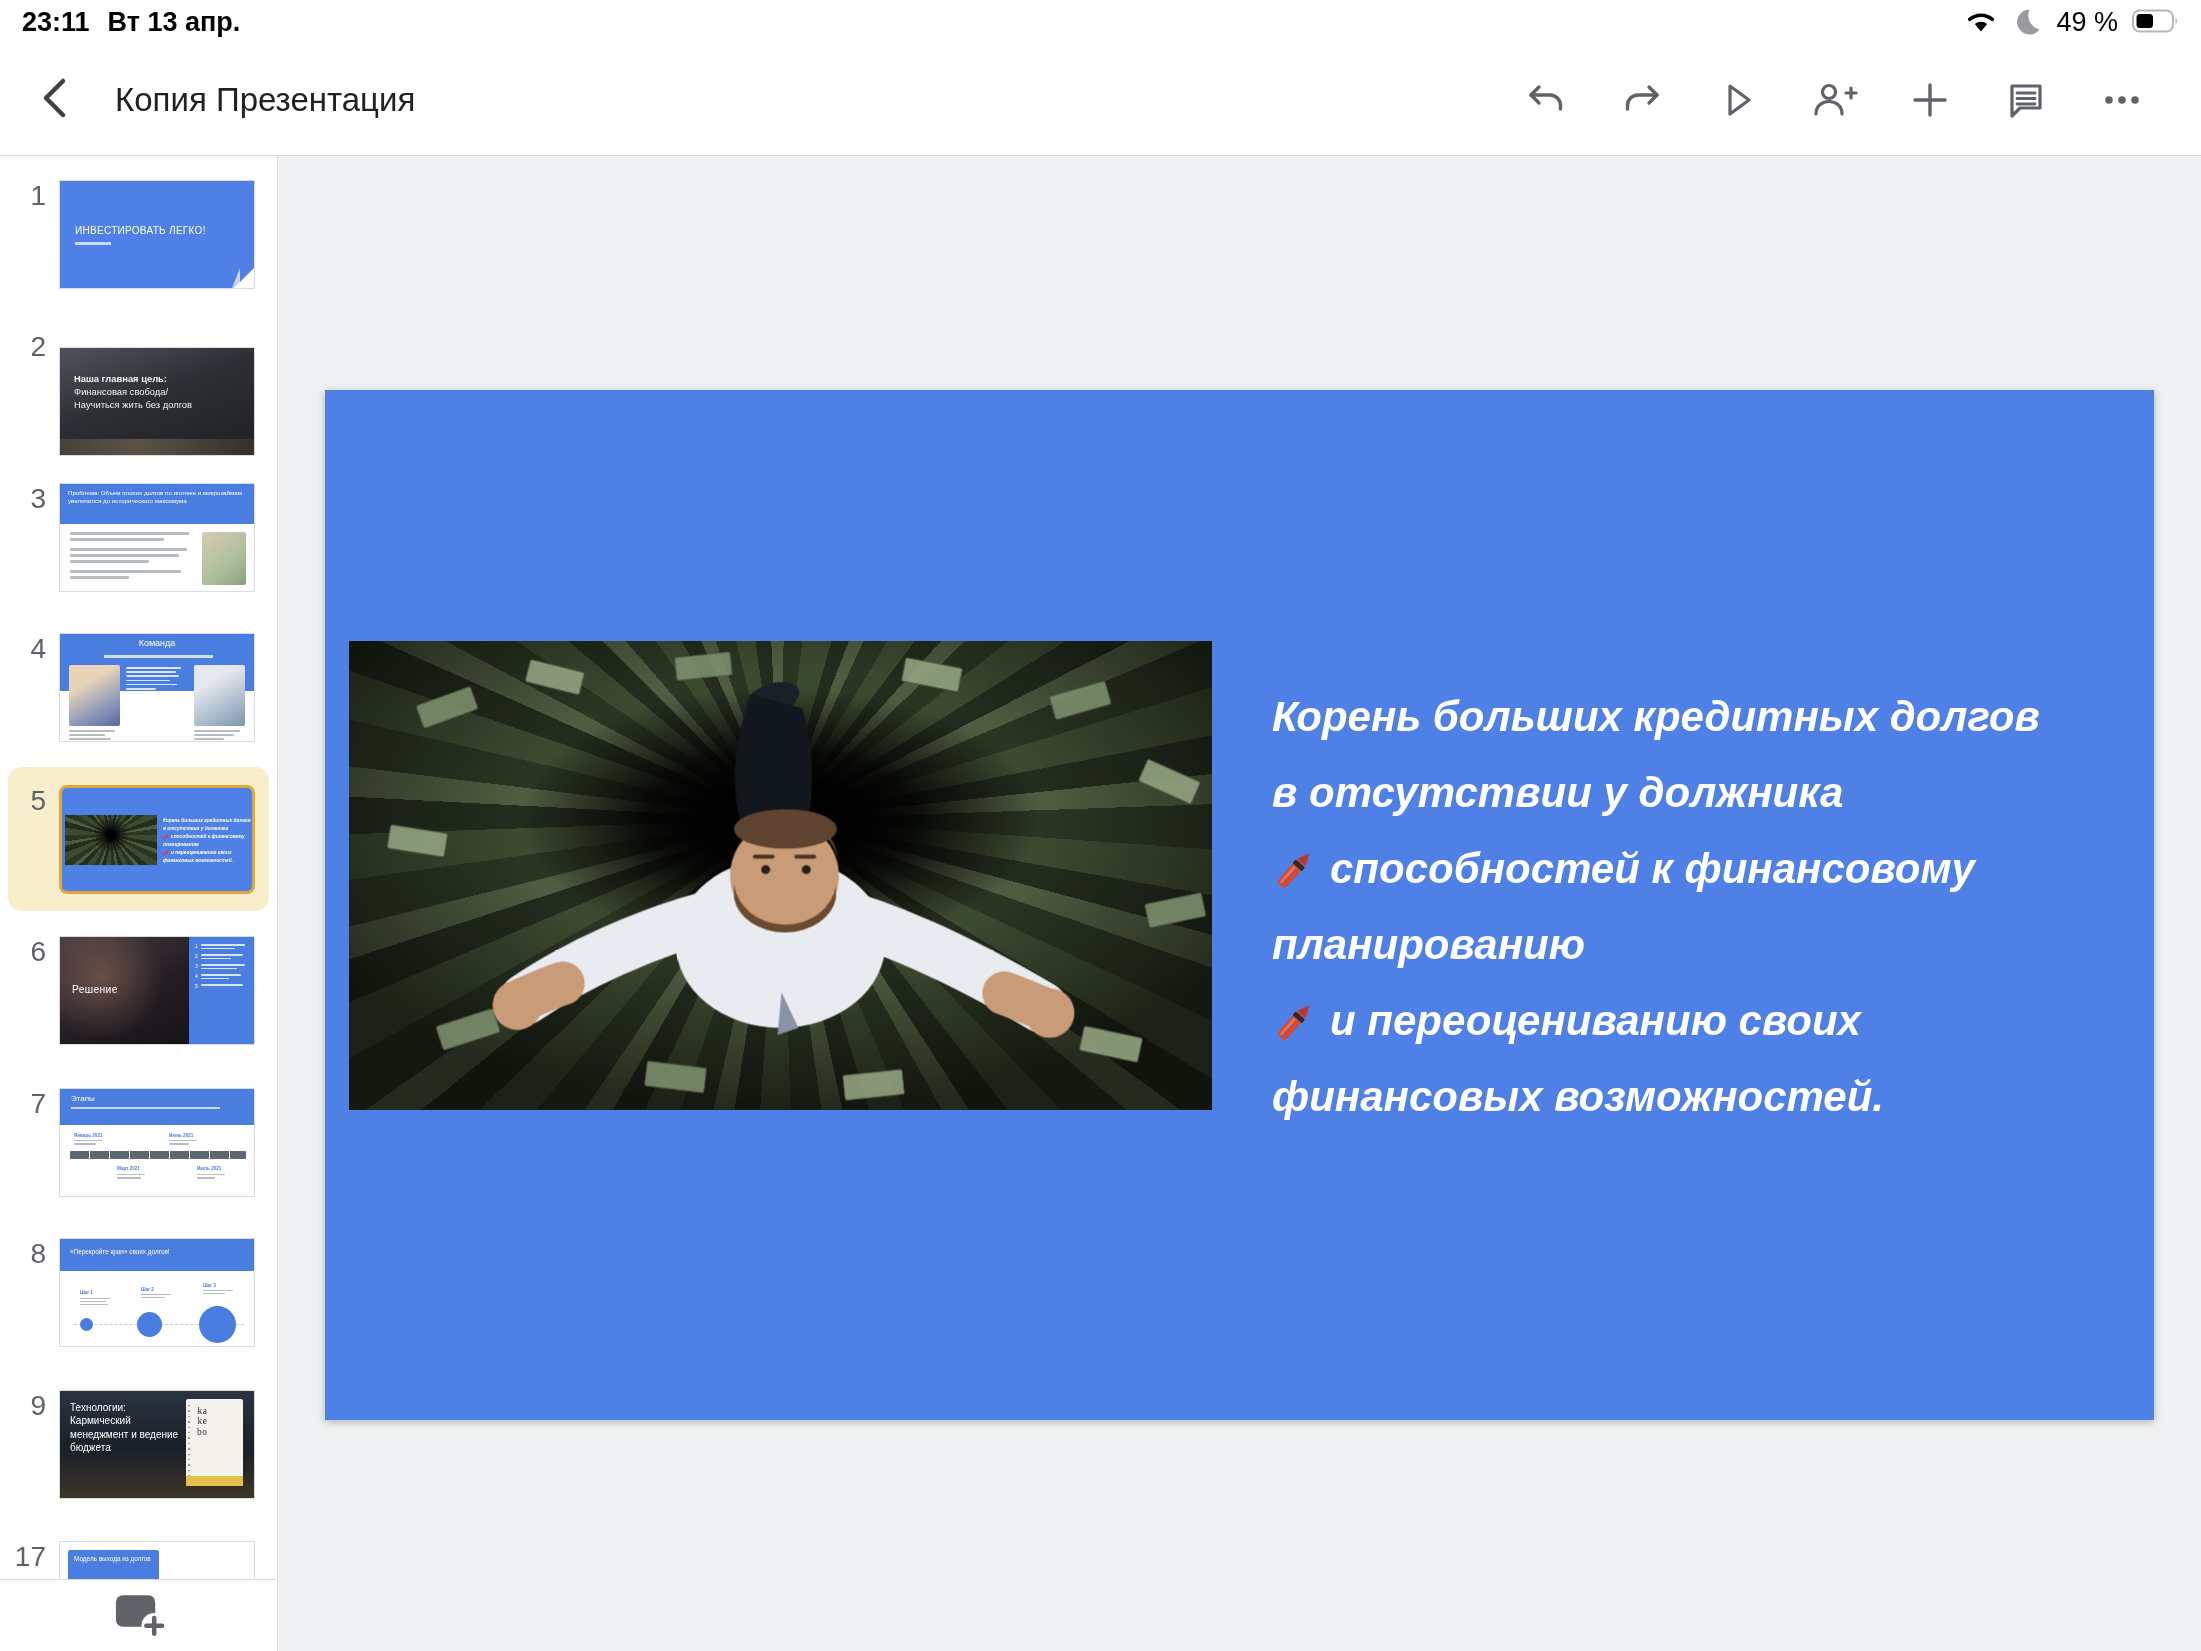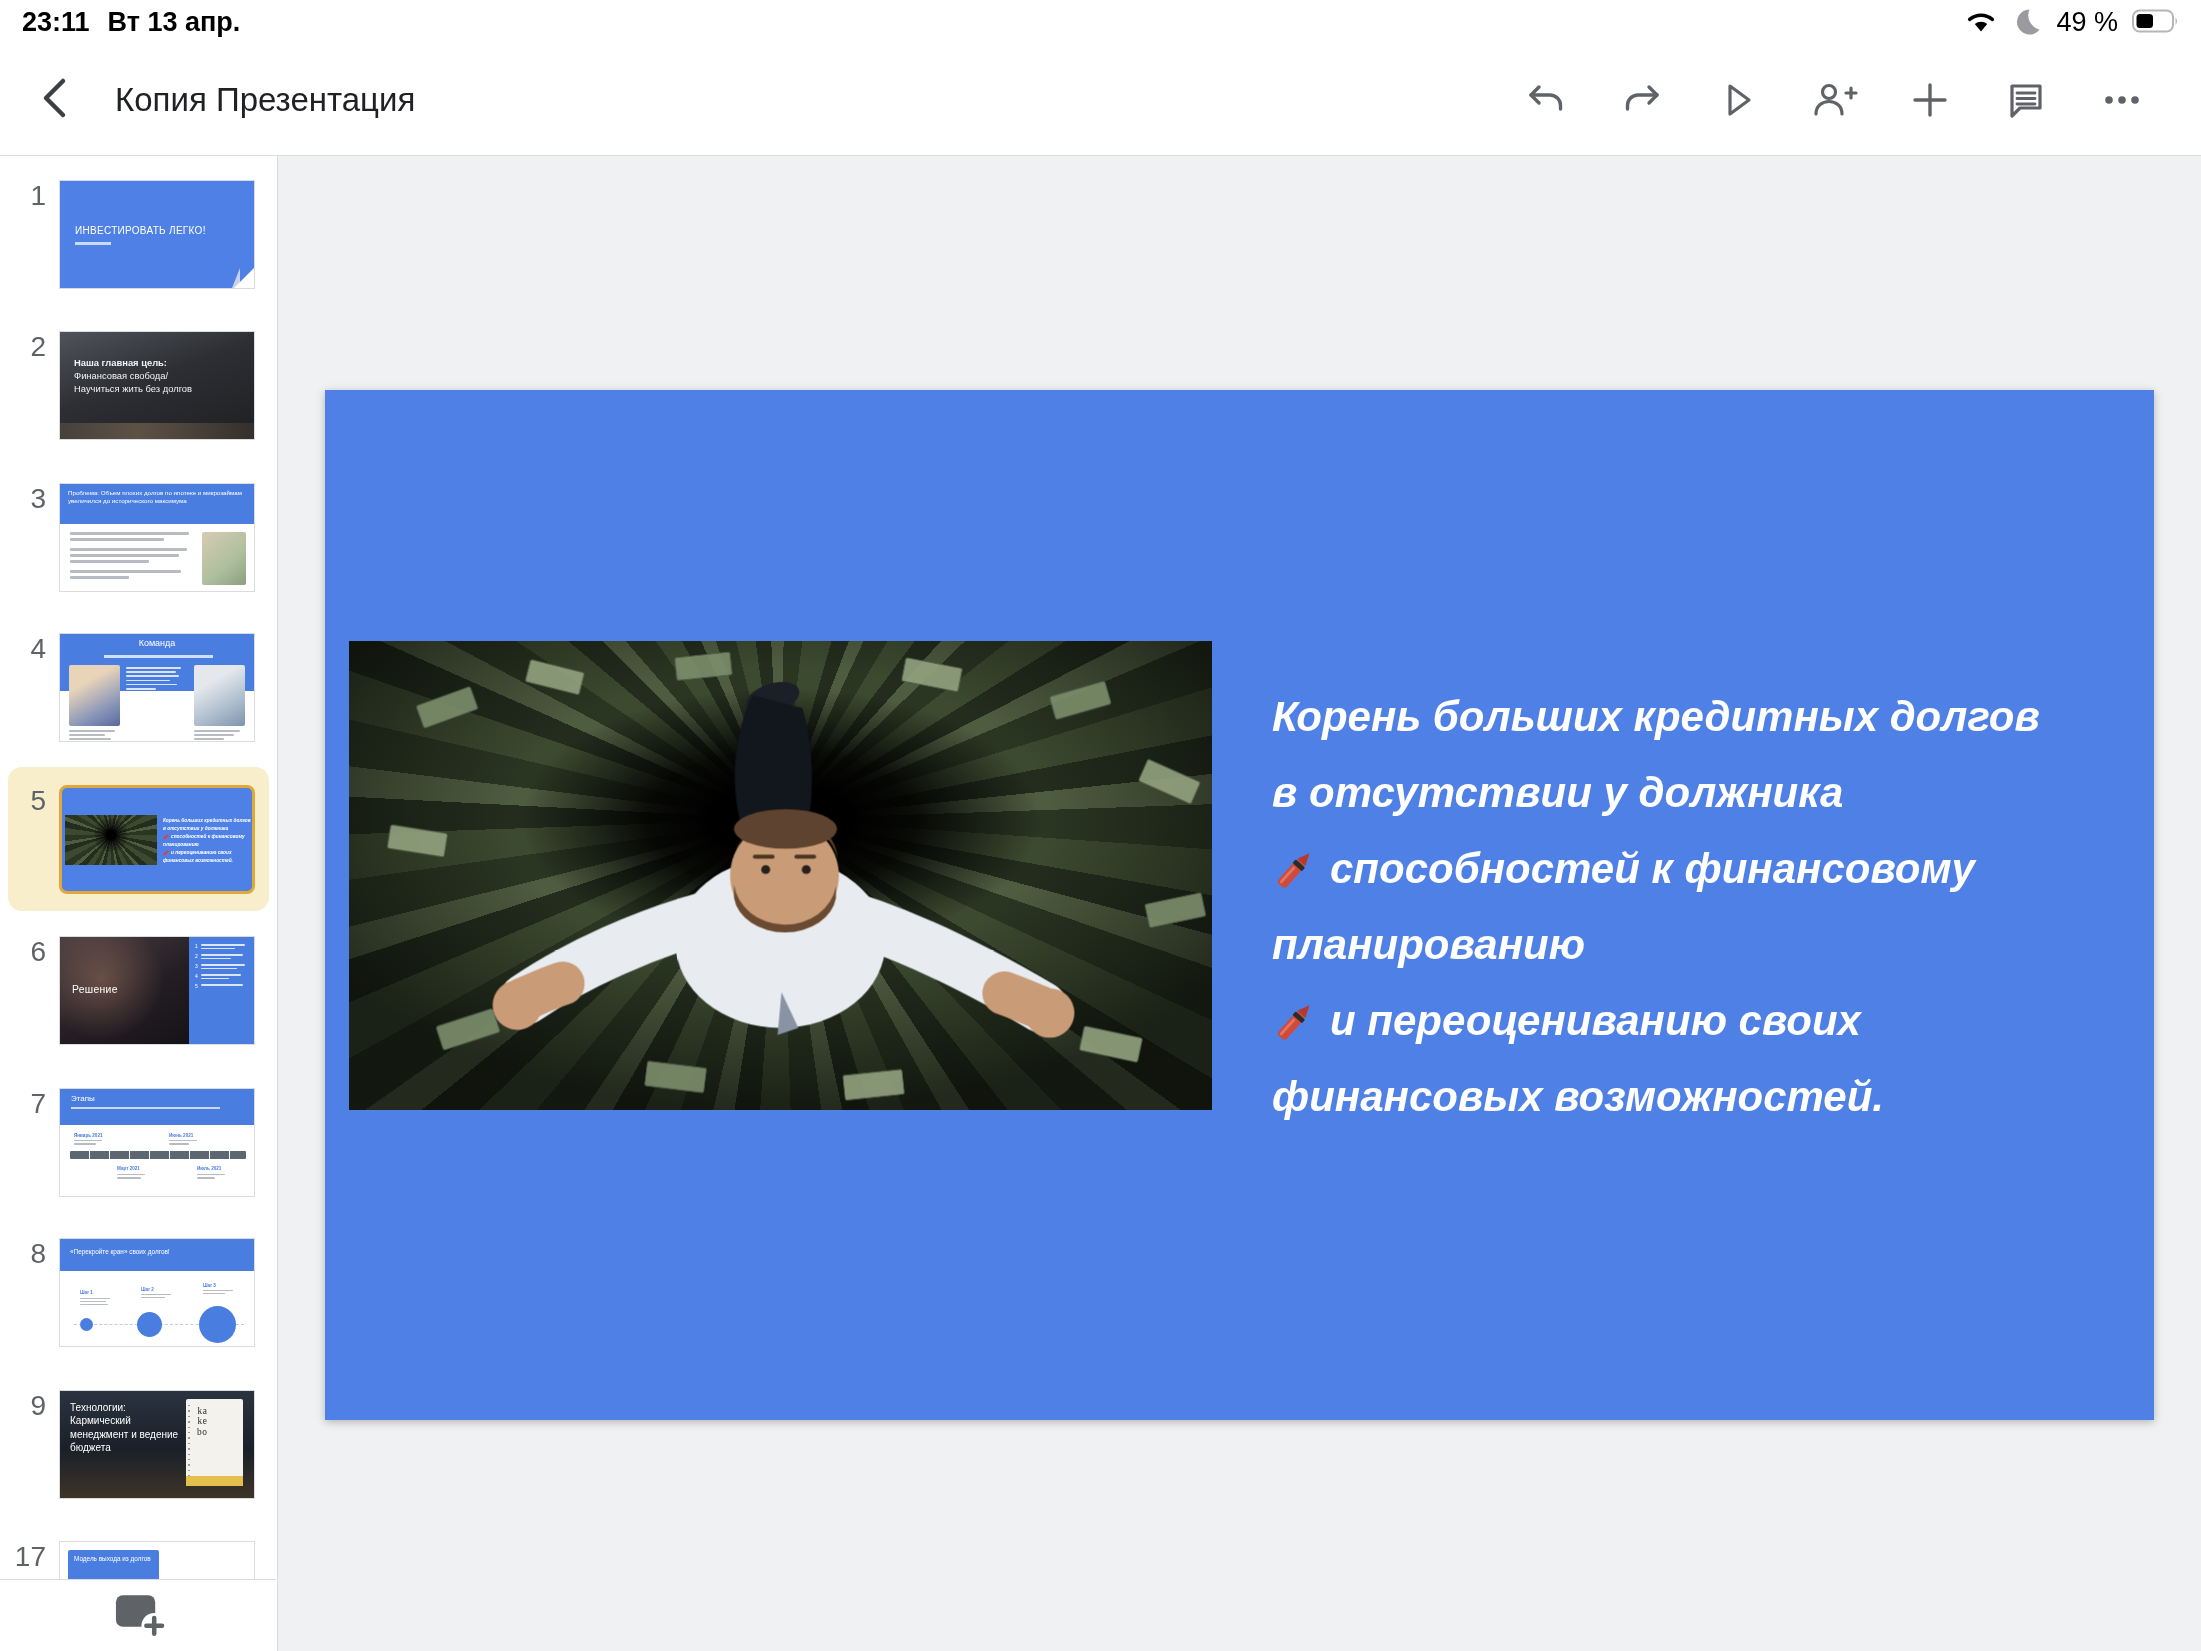--- a/index.html
+++ b/index.html
@@ -52,21 +52,21 @@
   .ph-w{background:rgba(255,255,255,.8);height:2px;border-radius:1px;}
 
   
   .t1{background:var(--slide-blue);}
   .t1-title{position:absolute;left:15px;top:44px;font-size:10px;color:#fff;letter-spacing:0.3px;white-space:nowrap;}
   .t1-sub{position:absolute;left:15px;top:61px;width:36px;height:3px;background:rgba(255,255,255,.7);}
   .t1-fold{position:absolute;right:0;bottom:0;width:0;height:0;border-style:solid;border-width:0 0 20px 20px;border-color:transparent transparent #fff transparent;}
   .t1-fold-sh{position:absolute;right:14px;bottom:0;width:0;height:0;border-style:solid;border-width:0 0 20px 8px;border-color:transparent transparent #c9d2e8 transparent;}
 
   
-  .t2{background:linear-gradient(160deg,#50535a 0%,#2c2e33 45%,#1e2023 100%);}
+  .t2{background:linear-gradient(160deg,#50535a 0%,#2c2e33 45%,#1e2023 100%);margin-top:16px;}
   .t2::after{content:"";position:absolute;left:0;right:0;bottom:0;height:16px;background:linear-gradient(90deg,#4e463e,#6b5c4c 40%,#3a332d);opacity:.8;}
   .t2-text{position:absolute;left:14px;top:24px;width:125px;font-size:9.4px;line-height:13px;color:#f1f3f4;}
   .t2-text .b{font-weight:700;display:block;}
   .t2-text span{display:block;}
 
   
   .t3-head{position:absolute;left:0;top:0;right:0;height:40px;background:var(--accent-blue);color:#fff;font-size:6.2px;line-height:8px;padding:5px 8px;}
   .t3-body{position:absolute;left:10px;top:48px;width:127px;display:flex;flex-direction:column;gap:3.5px;}
   .t3-img{position:absolute;right:8px;top:48px;width:44px;height:53px;background:linear-gradient(140deg,#d7cbb4,#aebf9e 60%,#8aa07e);border-radius:2px;}
 

